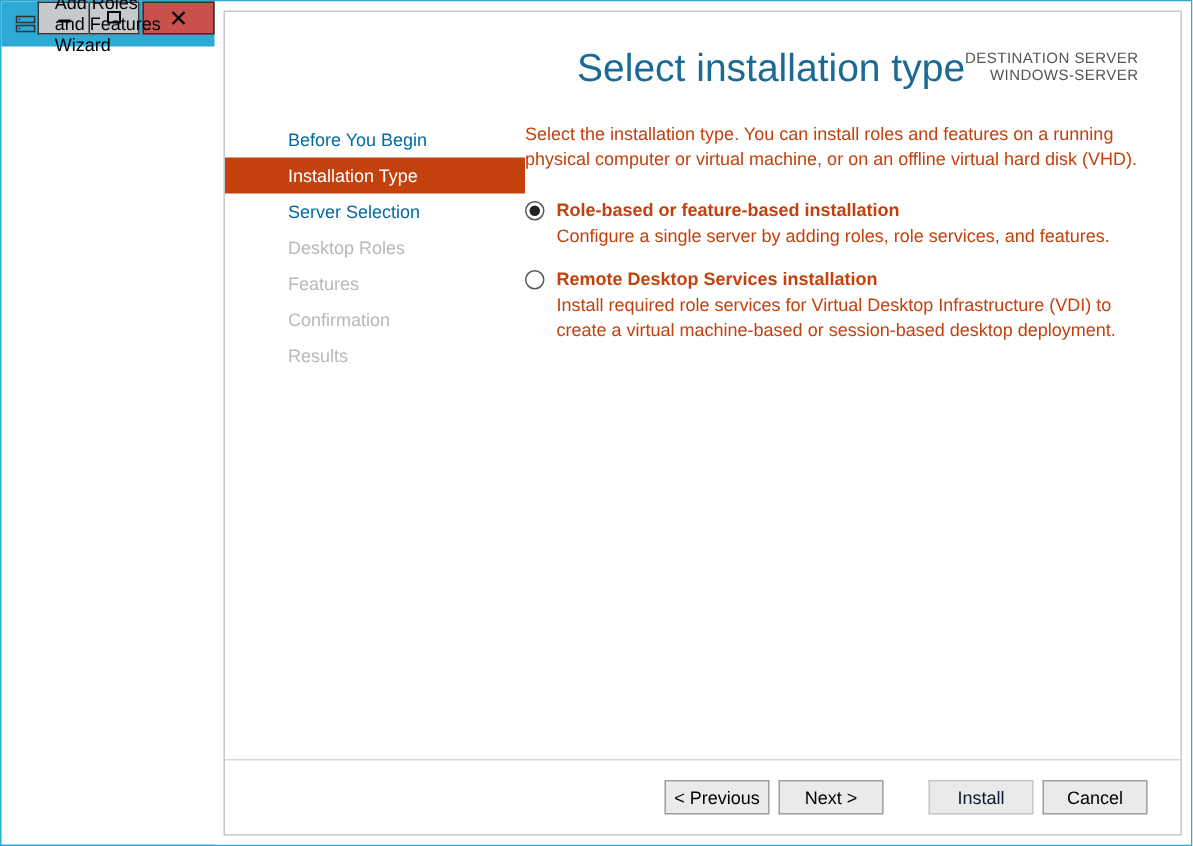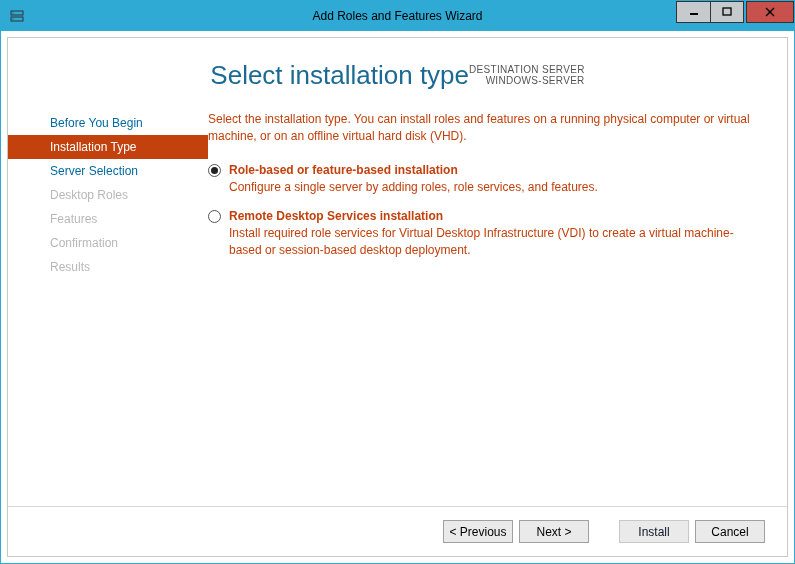--- a/index.html
+++ b/index.html
@@ -8,21 +8,21 @@
   background: #fff;
   width: 795px;
   height: 564px;
   overflow: hidden;
 }
 .window {
   width: 795px;
   height: 564px;
   border: 1px solid #2faad5;
   display: flex;
-  flex-direction: column;
+  flex-direction: row;
 }
 .titlebar {
   height: 30px;
   background: #2faad5;
   display: flex;
   align-items: center;
   position: relative;
 }
 .titlebar-icon {
   width: 16px;
@@ -72,21 +72,21 @@
 }
 .inner-panel {
   flex: 1;
   border: 1px solid #c8c8c8;
   background: #fff;
   display: flex;
   flex-direction: column;
 }
 .header-area {
   display: flex;
-  justify-content: center;
+  justify-content: flex-end;
   padding: 22px 28px 8px 28px;
   align-items: flex-start;
 }
 .page-title {
   color: #1b6a94;
   font-size: 26px;
   font-weight: 300;
 }
 .dest-block {
   text-align: right;

